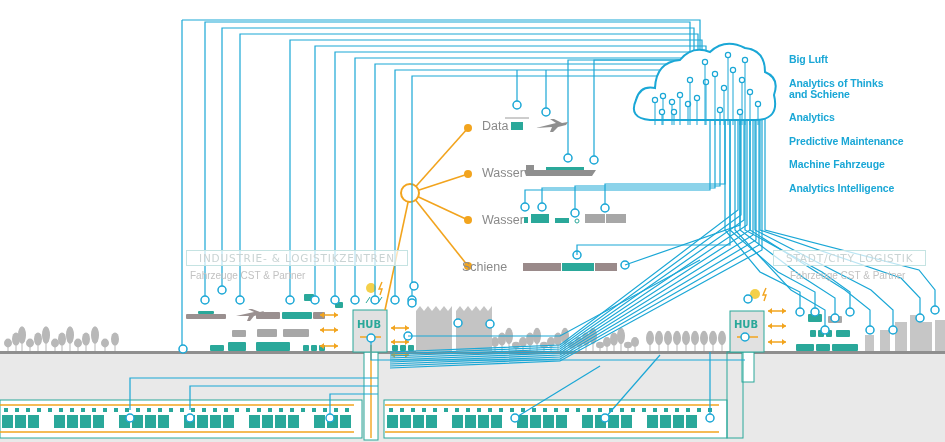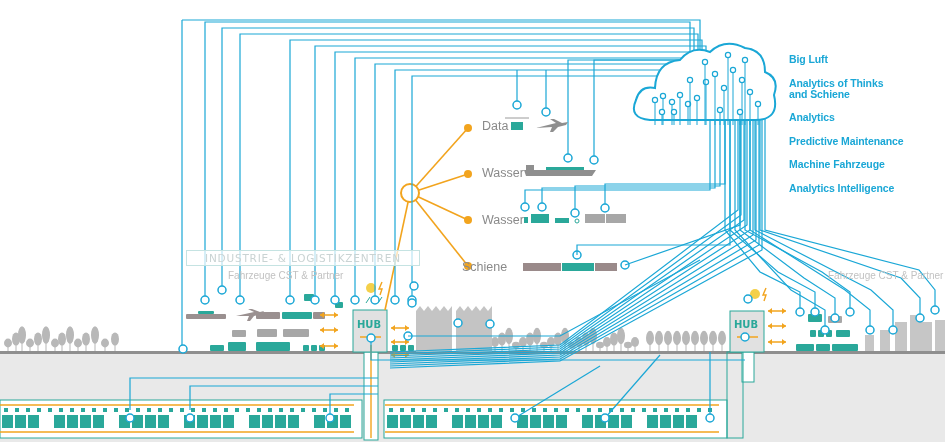--- a/index.html
+++ b/index.html
@@ -1,21 +1,21 @@
 <!DOCTYPE html>
 <html><head>
 <meta charset="utf-8">
 <style>
   html,body{margin:0;padding:0;background:#ffffff;}
   body{width:945px;height:442px;overflow:hidden;position:relative;font-family:"Liberation Sans",sans-serif;}
   #stage{position:absolute;left:0;top:0;width:945px;height:442px;}
   .tech-label{position:absolute;left:789px;font-family:"Liberation Sans",sans-serif;font-weight:bold;font-size:10.5px;line-height:12px;color:#1aa7d6;letter-spacing:-0.1px;}
   .mode-label{position:absolute;font-family:"Liberation Sans",sans-serif;font-size:12.5px;color:#8a8a8a;}
-  .zone-box{position:absolute;border:1.5px solid #c5e3e2;color:#c9d3d3;font-family:"DejaVu Sans",sans-serif;font-size:10.5px;letter-spacing:0.8px;padding:1px 18px;background:rgba(255,255,255,0.7);}
-  .zone-sub{position:absolute;color:#c2c2c2;font-family:"Liberation Sans",sans-serif;font-size:10px;margin-left:38px;}
+  .zone-box{position:absolute;border:1.5px solid #c5e3e2;color:#c9d3d3;font-family:"DejaVu Sans",sans-serif;font-size:10.5px;letter-spacing:0.8px;padding:1px 12px;background:rgba(255,255,255,0.7);}
+  .zone-sub{position:absolute;color:#c2c2c2;font-family:"Liberation Sans",sans-serif;font-size:10px;}
   .hub-text{font-family:"DejaVu Sans",sans-serif;font-weight:bold;font-size:10px;fill:#2aa89a;}
 </style>
 </head>
 <body>
 
 <div id="stage">
   <svg id="diagram" width="945" height="442" viewBox="0 0 945 442">
 
     <rect x="0" y="353" width="945" height="89" fill="#e9e9e9"></rect>
     <rect x="0" y="351" width="945" height="3" fill="#8f8f8f"></rect>
@@ -521,14 +521,15 @@
 
   
   <div class="mode-label" style="left:482px;top:119px">Data</div>
   <div class="mode-label" style="left:482px;top:166px">Wasser</div>
   <div class="mode-label" style="left:482px;top:213px">Wasser</div>
   <div class="mode-label" style="left:462px;top:260px">Schiene</div>
 
   
   <div class="zone-box" style="left:186px;top:250px">INDUSTRIE- &amp; LOGISTIKZENTREN</div>
   <div class="zone-sub" style="left:190px;top:270px">Fahrzeuge CST &amp; Partner</div>
+  <div class="zone-box" style="left:773px;top:250px">STADT/CITY LOGISTIK</div>
   <div class="zone-sub" style="left:790px;top:270px">Fahrzeuge CST &amp; Partner</div>
 </div>
 
 </body></html>

